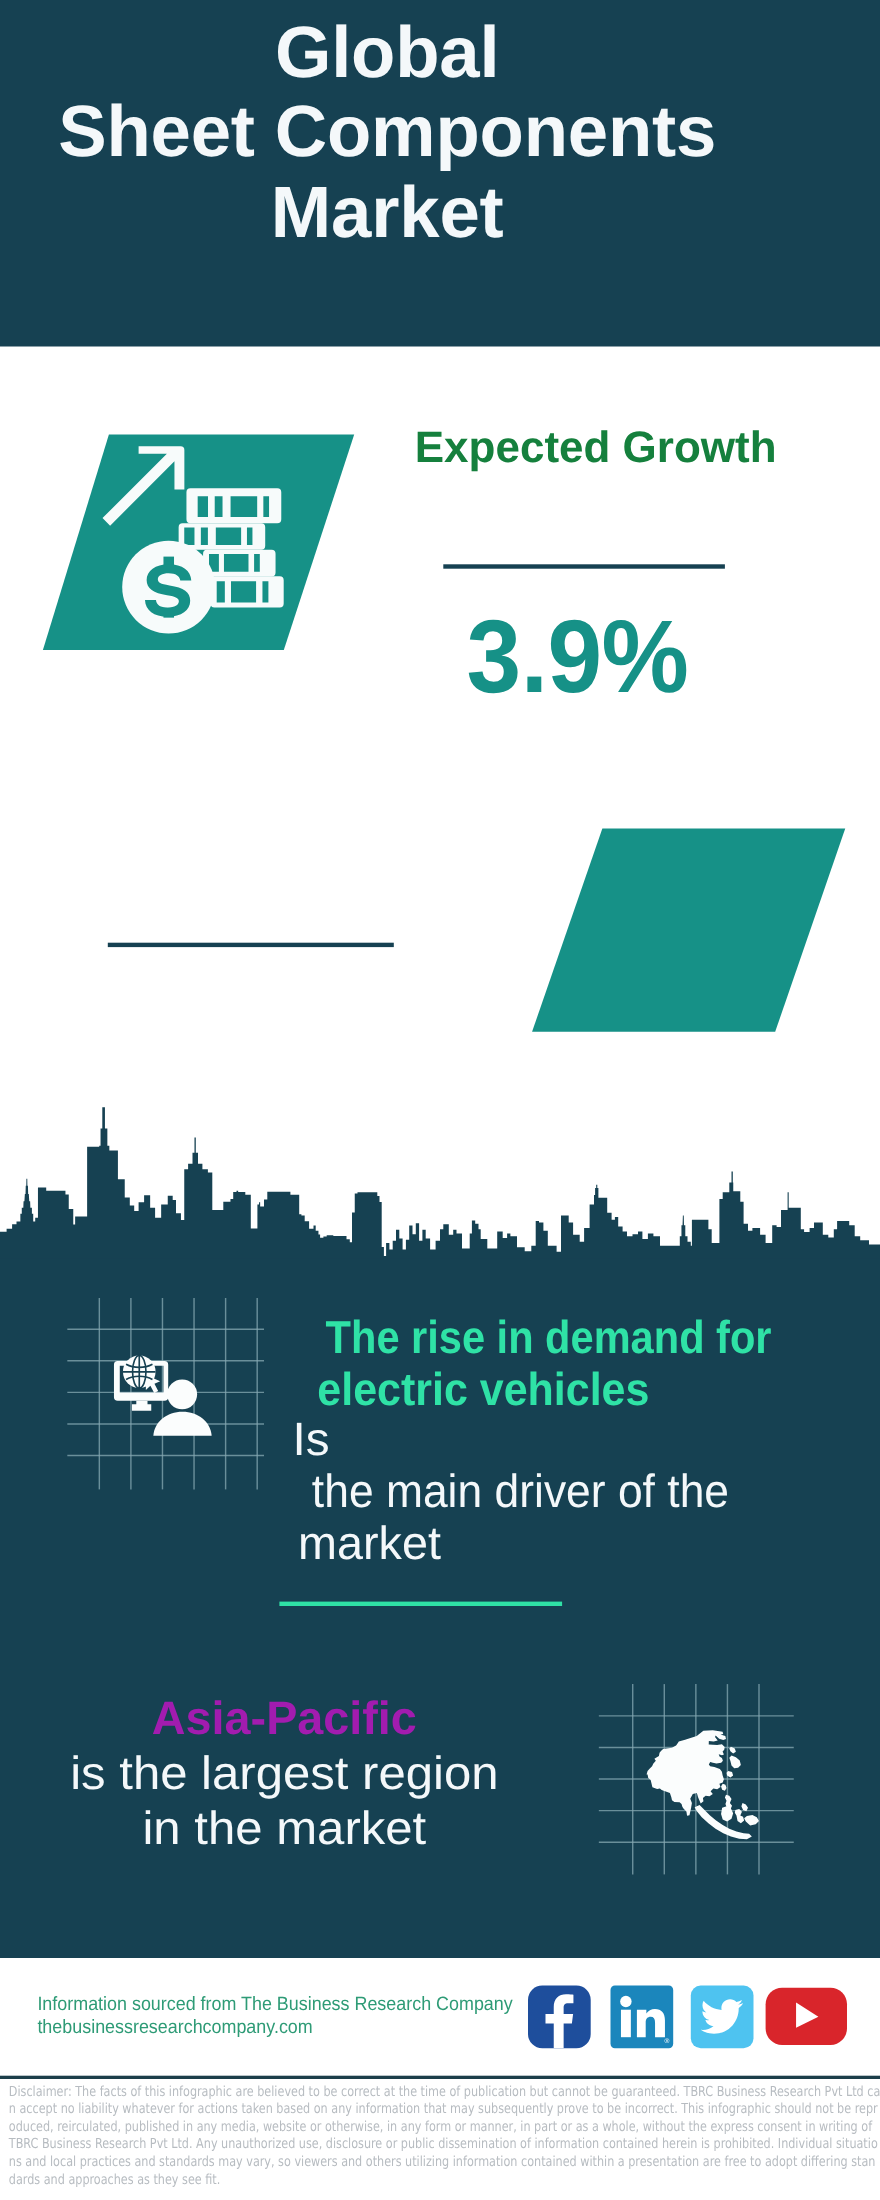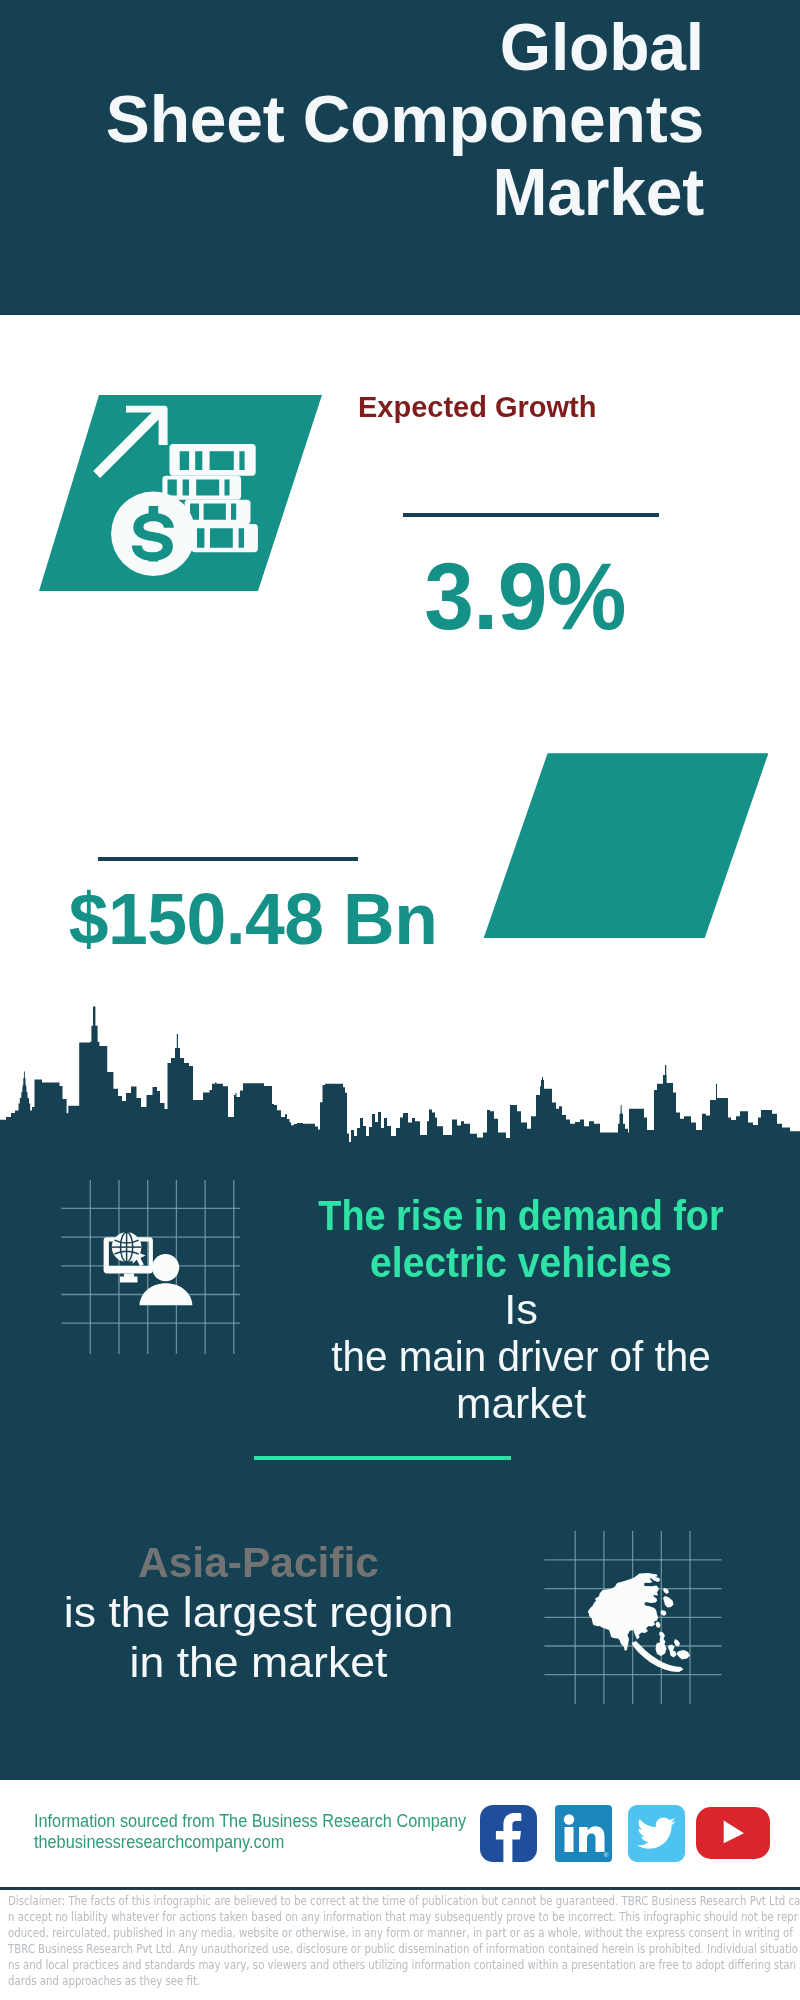--- a/index.html
+++ b/index.html
@@ -3,28 +3,28 @@
 <meta charset="utf-8">
 <title>Global Automotive Sheet Metal Components Market</title>
 <style>
   *{box-sizing:border-box;margin:0;padding:0}
   html,body{width:800px;height:2000px}
   body{font-family:"Liberation Sans",sans-serif;background:#ffffff;overflow:hidden;-webkit-font-smoothing:antialiased}
   .page{position:relative;width:800px;height:2000px;background:#fff;overflow:hidden}
 
   
   .header{position:absolute;left:0;top:0;width:800px;height:315px;background:#164152}
-  .header .ttl{position:absolute;left:0;top:0;width:704px;text-align:right;color:#f4f8fa;
+  .header .ttl{position:absolute;left:0;top:0;width:704px;text-align:center;color:#f4f8fa;
     font-weight:bold;font-size:66px;line-height:72.5px;padding-top:10.5px;letter-spacing:-0.2px}
 
   
   .hl{position:absolute;background:#164152;height:4px}
 
   .blk{position:absolute}
-  .cap{color:#7f1d1d;font-weight:bold;font-size:29px;line-height:57px;text-align:left;letter-spacing:0px}
+  .cap{color:#15803d;font-weight:bold;font-size:40px;line-height:57px;text-align:right;letter-spacing:0px}
   .big{color:#169187;font-weight:bold;text-align:center;letter-spacing:-0.5px}
 
   
   .dark{position:absolute;left:0;width:800px;background:#164152}
   .grid line{stroke:#86a9b3;stroke-width:1.3;opacity:0.75}
   .src{position:absolute;color:#2e9b76;font-size:17.5px;line-height:21.2px;transform:scaleX(0.93);transform-origin:left top;white-space:nowrap}
   .disc{position:absolute;color:#b7bcc1;font-size:12.6px;line-height:16.1px;text-align:left;
      word-break:break-all;transform:scaleX(0.9);transform-origin:left top;
      font-family:"DejaVu Sans Condensed","Liberation Sans",sans-serif}
   .soc{position:absolute;border-radius:12px}
@@ -82,21 +82,20 @@
     <div class="cap">Expected Growth</div>
   </div>
   <div class="hl" style="left:403px;top:513px;width:256px"></div>
   <div class="big" style="position:absolute;left:360px;top:550px;width:330px;font-size:94px;line-height:94px;transform:scaleX(0.95);transform-origin:center">3.9%</div>
 
   <svg style="position:absolute;left:470px;top:745px;width:310px;height:205px" viewBox="470 745 310 205">
     <polygon points="547.6,753.2 768.4,753.2 704.7,938 483.7,938" fill="#169187"></polygon>
   </svg>
 
   <div class="hl" style="left:97.5px;top:857px;width:260px"></div>
-  <div class="big" style="position:absolute;left:48px;top:884px;width:410px;font-size:71.5px;line-height:71.5px;white-space:nowrap">$150.48 Bn</div>
 
   <div class="dark" style="top:1143px;height:637px"></div>
   <svg style="position:absolute;left:0;top:1004px;width:800px;height:142px" viewBox="0 1004 800 142" preserveAspectRatio="none">
     <path id="skylinePathX" fill="#164152" d="M0,1144 L0,1119.8 L6,1119.8 L6,1117 L11,1117 L11,1113 L15,1113 L15,1110.5 L18.5,1110.5 L18.5,1103.5 L19.8,1103.5 L19.8,1098 L21.2,1098 L21.4,1092 L22.2,1092 L22.6,1085.5 L23.2,1085.5 L23.4,1078 L23.9,1078 L24,1071.5 L24.8,1071.5 L24.9,1078 L25.4,1078 L25.6,1085.5 L26.2,1085.5 L26.6,1092 L27.4,1092 L27.6,1098 L29,1098 L29,1103.5 L30.2,1103.5 L30.2,1110.5 L32,1110.5 L32,1107 L34.5,1107 L34.5,1079.5 L42,1079.5 L42,1082.5 L59.5,1082.5 L59.5,1086 L62.5,1086 L62.5,1099 L66.6,1099 L66.6,1113.2 L68.3,1113.2 L68.3,1105.8 L79.2,1105.8 L79.2,1042.4 L90.2,1042.4 L90.2,1041.7 L91.4,1041.7 L91.4,1025.8 L93,1025.8 L93,1006.6 L95.4,1006.6 L95.4,1025.8 L97.6,1025.8 L97.6,1041.7 L99.4,1041.7 L99.4,1045.9 L107.2,1045.9 L107.2,1072 L113.4,1072 L113.4,1088.7 L118,1088.7 L118,1096 L122,1096 L122,1101 L126,1101 L126,1093 L131,1093 L131,1086.5 L136.5,1086.5 L136.5,1098 L141,1098 L141,1107 L146.5,1107 L146.5,1095 L152.5,1095 L152.5,1087 L157,1087 L157,1091 L160,1091 L160,1103 L164.5,1103 L164.5,1109 L167.5,1109 L167.5,1063 L171,1063 L171,1058 L175,1058 L175,1048 L176.8,1048 L176.8,1034 L178,1034 L178,1048 L180,1048 L180,1058 L184,1058 L184,1063 L189,1063 L189,1066 L193,1066 L193,1100 L203,1100 L203,1092.5 L209.5,1092.5 L209.5,1090 L212,1090 L212,1083.7 L215,1083.7 L215,1082.5 L216.5,1082.5 L216.5,1083.7 L223,1083.7 L223,1086.2 L228,1086.2 L228,1116.9 L234,1116.9 L234,1095 L235.5,1095 L235.5,1093 L236.5,1093 L236.5,1096.9 L240,1096.9 L240,1090.4 L243,1090.4 L243,1083.3 L246,1083.3 L246,1083.3 L264,1083.3 L264,1086.1 L272,1086.1 L272,1103.9 L274,1103.9 L274,1105.1 L277,1105.1 L277,1110.3 L281,1110.3 L281,1117 L285,1117 L285,1114.2 L287,1114.2 L287,1118.9 L289.5,1118.9 L289.5,1122.2 L291,1122.2 L291,1125.3 L294,1125.3 L294,1124.1 L297,1124.1 L297,1122.9 L303,1122.9 L303,1123.7 L315,1123.7 L315,1126.5 L318,1126.5 L318,1129.4 L320,1129.4 L320,1102.3 L322.5,1102.3 L322.5,1084.9 L325,1084.9 L325,1083.8 L343,1083.8 L343,1087.3 L345,1087.3 L345,1092.8 L347,1092.8 L347,1133.6 L349,1133.6 L349,1141.9 L351,1141.9 L351,1130 L354,1130 L354,1136 L357,1136 L357,1128 L360,1128 L360,1118 L363,1118 L363,1126 L366,1126 L366,1136 L369,1136 L369,1127 L372,1127 L372,1114 L375,1114 L375,1122 L378,1122 L378,1112 L381,1112 L381,1128 L384,1128 L384,1118 L387,1118 L387,1126 L391,1126 L391,1136 L396,1136 L396,1128 L400,1128 L400,1117.5 L403,1117.5 L403,1113 L408,1113 L408,1122.5 L412,1122.5 L412,1118 L415,1118 L415,1121.3 L420,1121.3 L420,1135 L427,1135 L427,1121.3 L429,1121.3 L429,1109.5 L432,1109.5 L432,1112.5 L435,1112.5 L435,1117.5 L437,1117.5 L437,1126.3 L443,1126.3 L443,1135 L452,1135 L452,1119.5 L457,1119.5 L457,1125.5 L461,1125.5 L461,1121.3 L464,1121.3 L464,1123.8 L470,1123.8 L470,1133.8 L477,1133.8 L477,1137.5 L483,1137.5 L483,1132.5 L487,1132.5 L487,1110 L490,1110 L490,1111.3 L494,1111.3 L494,1118.8 L498,1118.8 L498,1132.5 L506,1132.5 L506,1138 L510,1138 L510,1105 L517,1105 L517,1111.3 L521,1111.3 L521,1122.5 L527,1122.5 L527,1128.8 L531,1128.8 L531,1116.3 L536,1116.3 L536,1095 L540,1095 L540,1086.3 L541,1086.3 L541,1080 L542,1080 L542,1077 L543,1077 L543,1080 L544,1080 L544,1088.8 L552,1088.8 L552,1102.5 L556,1102.5 L556,1108.8 L559,1108.8 L559,1106.3 L562,1106.3 L562,1115 L566,1115 L566,1119.5 L570,1119.5 L570,1123.8 L575,1123.8 L575,1122 L580,1122 L580,1119.5 L584,1119.5 L584,1126.3 L589,1126.3 L589,1121.3 L594,1121.3 L594,1123.8 L600,1123.8 L600,1132.5 L618,1132.5 L618,1123.8 L619.5,1123.8 L619.5,1113.8 L620.5,1113.8 L620.8,1105 L621.6,1105 L621.8,1113.8 L623,1113.8 L623,1123.8 L625,1123.8 L625,1128.8 L628,1128.8 L628,1132.5 L629,1132.5 L629,1108.8 L644,1108.8 L644,1117.5 L647,1117.5 L647,1130 L654,1130 L654,1090 L657,1090 L657,1083.8 L663,1083.8 L663,1075 L665,1075 L665,1065 L666.2,1065 L666.2,1075 L666.6,1075 L666.6,1083 L673,1083 L673,1092.5 L676,1092.5 L676,1112.5 L680,1112.5 L680,1118.8 L684,1118.8 L684,1116.3 L691,1116.3 L691,1122.5 L696,1122.5 L696,1130 L702,1130 L702,1113.8 L706,1113.8 L706,1115.5 L710,1115.5 L710,1100 L716,1100 L716,1083.8 L717,1083.8 L717,1098 L728,1098 L728,1117.5 L731,1117.5 L731,1120 L736,1120 L736,1116.3 L740,1116.3 L740,1111.3 L748,1111.3 L748,1122.5 L753,1122.5 L753,1125 L758,1125 L758,1117.5 L761,1117.5 L761,1110 L772,1110 L772,1113.8 L777,1113.8 L777,1123.8 L782,1123.8 L782,1127.5 L790,1127.5 L790,1131.3 L800,1131.3 L800,1144 Z"></path>
   </svg>
 
   <svg style="position:absolute;left:50px;top:1170px;width:200px;height:195px" viewBox="50 1170 200 195">
     <g class="grid">
       <line x1="90.3" y1="1180" x2="90.3" y2="1354"></line>
       <line x1="119.0" y1="1180" x2="119.0" y2="1354"></line>
@@ -127,32 +126,32 @@
       <line x1="111.8" y1="1247.1" x2="141.4" y2="1247.1"></line>
       <path d="M114.6,1240.2 c7.0,3.8 17.0,3.8 24.0,0"></path>
       <path d="M114.6,1254.0 c7.0,-3.8 17.0,-3.8 24.0,0"></path>
     </g>
     <g fill="#fbfdfd">
       <circle cx="165.6" cy="1267.6" r="13.6"></circle>
       <path d="M165.9,1283.3 c-14.2,0 -25.7,9.1 -26.5,21.9 h53.0 c-0.8,-12.8 -12.3,-21.9 -26.5,-21.9 Z"></path>
     </g>
   </svg>
 
-  <div style="position:absolute;left:271px;top:1193px;width:500px;text-align:center;white-space:nowrap">
+  <div style="position:absolute;left:271px;top:1193px;width:500px;text-align:left;white-space:nowrap">
     <div style="color:#2fe2a6;font-weight:bold;font-size:42px;line-height:46.5px;transform:scaleX(0.90)">The rise in demand for</div>
     <div style="color:#2fe2a6;font-weight:bold;font-size:42px;line-height:46.5px;transform:scaleX(0.93)">electric vehicles</div>
     <div style="color:#f4f8fa;font-size:42.5px;line-height:47px;transform:scaleX(1.02)">Is</div>
     <div style="color:#f4f8fa;font-size:42.5px;line-height:47px;transform:scaleX(0.95)">the main driver of the</div>
     <div style="color:#f4f8fa;font-size:42.5px;line-height:47px;transform:scaleX(1.0)">market</div>
   </div>
 
   <div style="position:absolute;left:254px;top:1456px;width:257px;height:4px;background:#2fe2a6"></div>
 
   <div style="position:absolute;left:16px;top:1538px;width:485px;text-align:center;white-space:nowrap">
-    <div style="color:#737373;font-weight:bold;font-size:42.5px;line-height:50px;transform:scaleX(1.0)">Asia-Pacific</div>
+    <div style="color:#a21caf;font-weight:bold;font-size:42.5px;line-height:50px;transform:scaleX(1.0)">Asia-Pacific</div>
     <div style="color:#f4f8fa;font-size:42.5px;line-height:50px;transform:scaleX(1.05)">is the largest region</div>
     <div style="color:#f4f8fa;font-size:42.5px;line-height:50px;transform:scaleX(1.05)">in the market</div>
   </div>
 
   <svg style="position:absolute;left:535px;top:1520px;width:200px;height:195px" viewBox="535 1520 200 195">
     <g class="grid">
       <line x1="575.2" y1="1531" x2="575.2" y2="1704"></line>
       <line x1="603.9" y1="1531" x2="603.9" y2="1704"></line>
       <line x1="632.6" y1="1531" x2="632.6" y2="1704"></line>
       <line x1="661.3" y1="1531" x2="661.3" y2="1704"></line>

